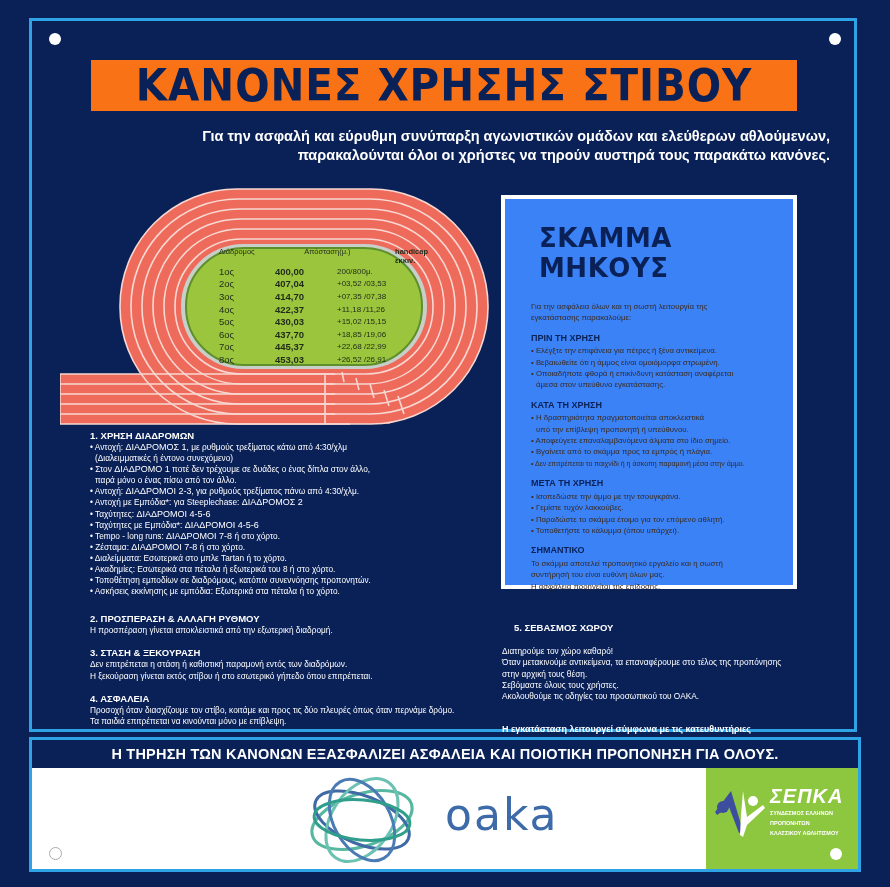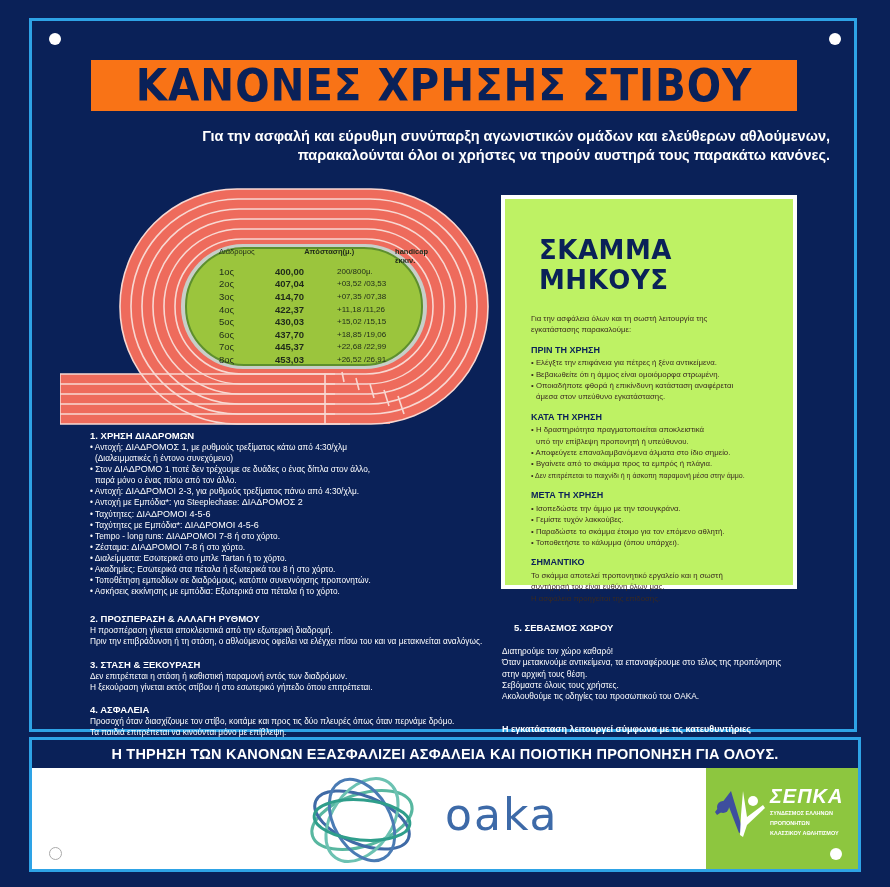--- a/index.html
+++ b/index.html
@@ -16,21 +16,21 @@
   .lane-table .row { display:flex; height:12.6px; align-items:center; }
   .lane-table .c1 { width:56px; padding-left:6px; }
   .lane-table .c2 { width:62px; font-weight:bold; }
   .lane-table .c3 { flex:1; font-size:8px; }
   .rules-left { position:absolute; left:90px; top:430px; width:400px; color:#fff; font-size:8.3px; line-height:11.1px; }
   .rules-left h3 { margin:0; font-size:9.5px; font-weight:bold; line-height:12px; }
   .rules-left p { margin:0; }
   .rules-left b { font-weight:normal; font-size:9px; }
   .rules-left .sect { margin-bottom:11px; }
   .orange { position:absolute; left:501px; top:195px; width:296px; height:394px; background:#fff; }
-  .orange-inner { position:absolute; left:4px; top:4px; right:4px; bottom:4px; background:#bef264; padding:12px 18px 0 26px; box-sizing:border-box; color:#3a2a20; }
+  .orange-inner { position:absolute; left:4px; top:4px; right:4px; bottom:4px; background:#3b82f6; padding:0 18px 0 26px; box-sizing:border-box; color:#3a2a20; }
   .orange h2 { margin:24px 0 18px 8px; font-size:26px; color:#0a2158; font-weight:bold; letter-spacing:0.5px; font-family:"DejaVu Sans", sans-serif; }
   .orange .txt { font-size:7.8px; line-height:11.4px; }
   .orange h4 { margin:9px 0 1px 0; font-size:9px; color:#0a2158; font-weight:bold; }
   .orange p { margin:0; }
   .rules-right { position:absolute; left:502px; top:610px; width:330px; color:#fff; font-size:8.3px; line-height:11.3px; }
   .rules-right h3 { margin:12px; font-size:9.5px; font-weight:bold; line-height:12px; }
   .rules-right p { margin:0; }
   .rules-right .note { margin-top:22px; font-weight:bold; font-size:9px; line-height:11.5px; }
   .banner { position:absolute; left:32px; top:740px; width:826px; height:28px; display:flex; align-items:center; justify-content:center; color:#fff; font-weight:bold; font-size:14.5px; letter-spacing:0.2px; }
   .logo-band { position:absolute; left:32px; top:768px; width:674px; height:101px; background:#fff; }
@@ -82,21 +82,21 @@
     <line x1="338" y1="210" x2="344" y2="228"></line>
   </g>
 
   <rect x="121" y="58" width="246" height="125" rx="62" ry="62" fill="#c7cfc9"></rect>
   <rect x="126" y="62" width="236" height="117" rx="58" ry="58" fill="#9bc53d" stroke="#5d8f2d" stroke-width="2"></rect>
 </svg>
 
 <div class="lane-table">
   <div class="hdr">
     <span class="c1">Διάδρομος</span>
-    <span class="c2" style="font-weight:bold">Απόσταση(μ.)</span>
+    <span class="c2" style="font-weight:normal">Απόσταση(μ.)</span>
     <span class="c3" style="font-weight:bold;font-size:7.5px">handicap εκκιν.</span>
   </div>
   <div class="row">
       <span class="c1">1ος</span>
       <span class="c2">400,00</span>
       <span class="c3">200/800μ.</span>
     </div>
   <div class="row">
       <span class="c1">2ος</span>
       <span class="c2">407,04</span>
@@ -148,21 +148,20 @@
     <p><span>• Tempo - long runs: </span><b>ΔΙΑΔΡΟΜΟΙ 7-8</b><span> ή στο χόρτο.</span></p>
     <p><span>• Ζέσταμα: </span><b>ΔΙΑΔΡΟΜΟΙ 7-8</b><span> ή στο χόρτο.</span></p>
     <p><span>• Διαλείμματα: Εσωτερικά στο μπλε Tartan ή το χόρτο.</span></p>
     <p><span>• Ακαδημίες: Εσωτερικά στα πέταλα ή εξωτερικά του 8 ή στο χόρτο.</span></p>
     <p><span>• Τοποθέτηση εμποδίων σε διαδρόμους, κατόπιν συνεννόησης προπονητών.</span></p>
     <p><span>• Ασκήσεις εκκίνησης με εμπόδια: Εξωτερικά στα πέταλα ή το χόρτο.</span></p>
   </div>
   <div class="sect" style="margin-top:16px">
     <h3>2. ΠΡΟΣΠΕΡΑΣΗ &amp; ΑΛΛΑΓΗ ΡΥΘΜΟΥ</h3>
     <p>Η προσπέραση γίνεται αποκλειστικά από την εξωτερική διαδρομή.</p>
-    <p style="white-space:nowrap">Πριν την επιβράδυνση ή τη στάση, ο αθλούμενος οφείλει να ελέγχει πίσω του και να μετακινείται αναλόγως.</p>
   </div>
   <div class="sect">
     <h3>3. ΣΤΑΣΗ &amp; ΞΕΚΟΥΡΑΣΗ</h3>
     <p>Δεν επιτρέπεται η στάση ή καθιστική παραμονή εντός των διαδρόμων.</p>
     <p>Η ξεκούραση γίνεται εκτός στίβου ή στο εσωτερικό γήπεδο όπου επιτρέπεται.</p>
   </div>
   <div class="sect">
     <h3>4. ΑΣΦΑΛΕΙΑ</h3>
     <p>Προσοχή όταν διασχίζουμε τον στίβο, κοιτάμε και προς τις δύο πλευρές όπως όταν περνάμε δρόμο.</p>
     <p>Τα παιδιά επιτρέπεται να κινούνται μόνο με επίβλεψη.</p>

